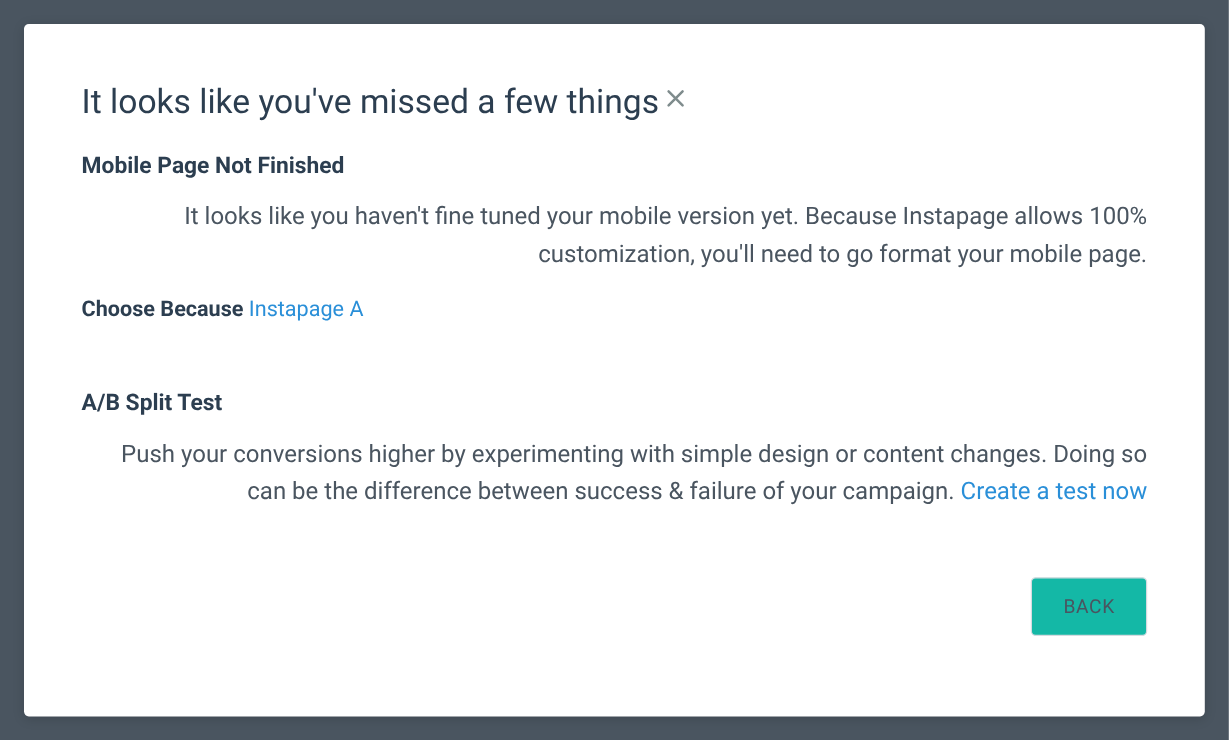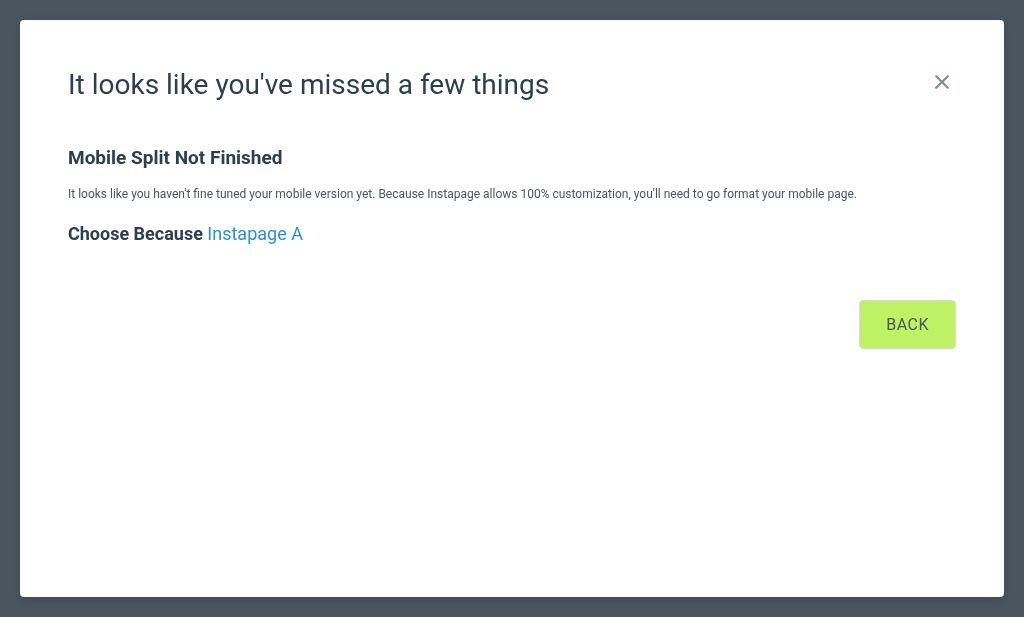--- a/index.html
+++ b/index.html
@@ -24,23 +24,23 @@
       border-radius: 4px;
       width: 100%;
       height: 100%;
       padding: 48px 48px 48px 48px;
       position: relative;
       box-shadow: 0 2px 10px rgba(0,0,0,0.15);
     }
     
     .modal-header {
       display: flex;
-      justify-content: space-between;
+      justify-content: flex-start;
       align-items: flex-start;
-      margin-bottom: 44px;
+      margin-bottom: 24px;
     }
     
     .modal-title {
       font-size: 28px;
       font-weight: 400;
       color: #2c3e50;
       line-height: 1.2;
     }
     
     .close-button {
@@ -64,24 +64,25 @@
     }
     
     .section-title {
       font-size: 19px;
       font-weight: 700;
       color: #2c3e50;
       margin-bottom: 16px;
     }
     
     .section-text {
-      font-size: 12px;
+      font-size: 20px;
       line-height: 1.55;
       color: #4a5560;
       margin-bottom: 20px;
+      text-align: right;
     }
     
     .section-footer {
       font-size: 18px;
       color: #2c3e50;
     }
     
     .bold {
       font-weight: 700;
     }
@@ -104,21 +105,21 @@
       padding: 14px 26px;
       font-size: 16px;
       font-weight: 400;
       border-radius: 4px;
       cursor: pointer;
       letter-spacing: 0.5px;
       font-family: inherit;
     }
     
     .btn-secondary {
-      background-color: #bef264;
+      background-color: #14b8a6;
       border: 1px solid #d5dbe0;
       color: #4a5560;
     }
     
     .btn-primary {
       background-color: #2a8fd8;
       border: 1px solid #2a8fd8;
       color: #ffffff;
     }
   </style>
@@ -130,24 +131,30 @@
     <h1 class="modal-title">It looks like you've missed a few things</h1>
     <button class="close-button">
       <svg viewBox="0 0 24 24" fill="none" stroke="currentColor" stroke-width="2.5" stroke-linecap="round">
         <line x1="5" y1="5" x2="19" y2="19"></line>
         <line x1="19" y1="5" x2="5" y2="19"></line>
       </svg>
     </button>
   </div>
 
   <div class="section">
-    <h2 class="section-title">Mobile Split Not Finished</h2>
+    <h2 class="section-title">Mobile Page Not Finished</h2>
     <p class="section-text">It looks like you haven't fine tuned your mobile version yet. Because Instapage allows 100% customization, you'll need to go format your mobile page.</p>
     <p class="section-footer">
       <span class="bold">Choose Because </span><a class="link">Instapage A</a>
     </p>
   </div>
 
+  <div class="section">
+    <h2 class="section-title">A/B Split Test</h2>
+    <p class="section-text">
+      <span>Push your conversions higher by experimenting with simple design or content changes. Doing so can be the difference between success &amp; failure of your campaign. </span><a class="link">Create a test now</a>
+    </p>
+  </div>
 
   <div class="button-row">
     <button class="btn btn-secondary">BACK</button>
   </div>
 </div>
 
 </body></html>

